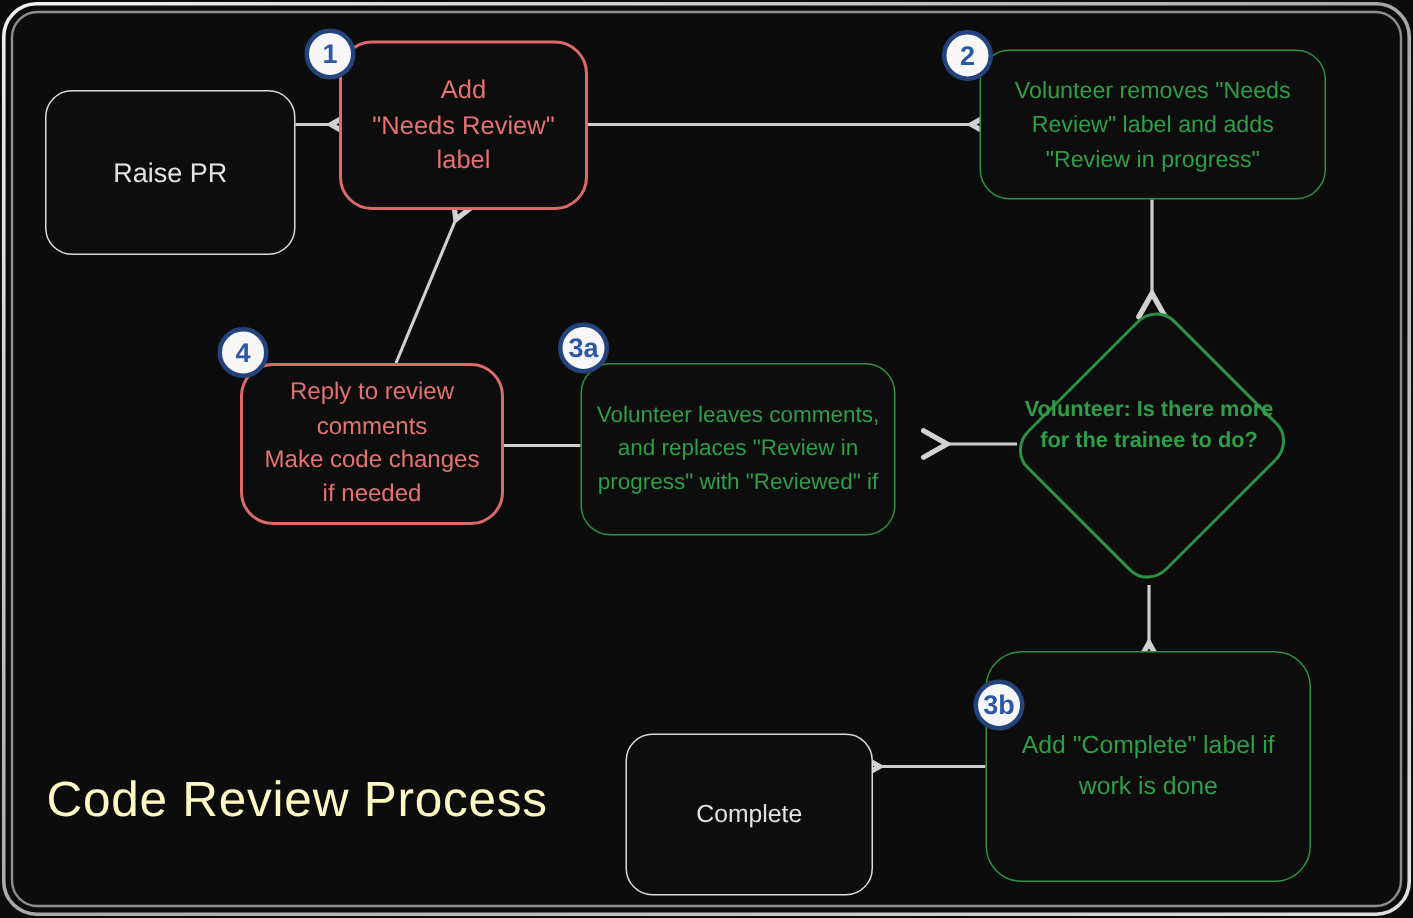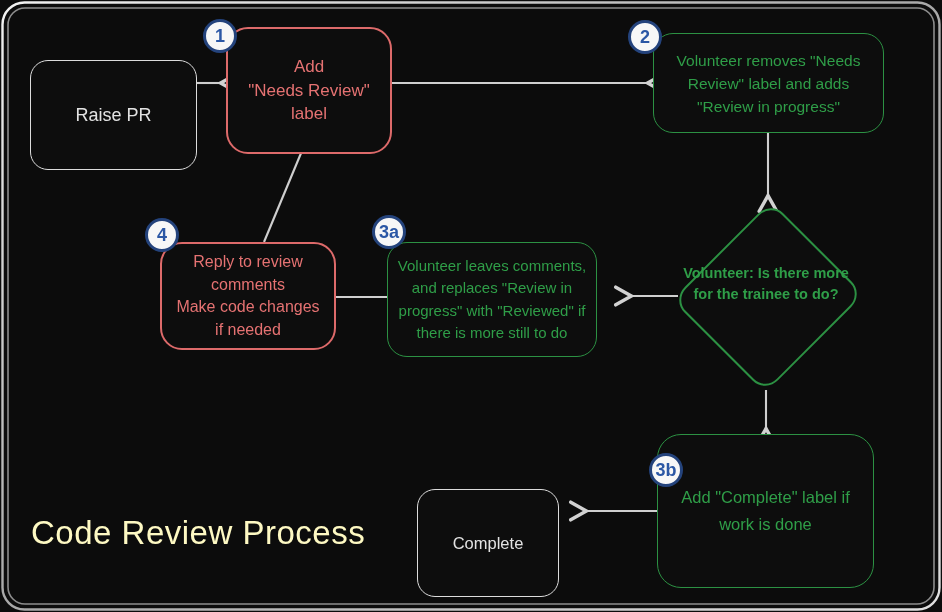--- a/index.html
+++ b/index.html
@@ -13,26 +13,26 @@
     position:absolute;z-index:2;display:flex;flex-direction:column;
     justify-content:center;align-items:center;text-align:center;
     background:#0d0d0d;box-sizing:border-box;
   }
   .node .ln{display:block;}
   .node-white{border:1.8px solid #dcdcdc;color:#e2e2e2;margin-top:32px;}
   .node-red{border:2px solid #dd6a6a;color:#e57272;}
   .node-green{border:1.8px solid #2c9143;color:#2f9e48;}
 
   .n-raise   {left:30px;  top:28px;  width:167px;height:110px;border-radius:18px;font-size:18px;}
-  .n-step1   {left:226px; top:27px;  width:166px;height:127px;border-radius:22px;font-size:17px;line-height:23.5px;}
+  .n-step1   {left:226px; top:27px;  width:166px;height:113px;border-radius:22px;font-size:17px;line-height:23.5px;}
   .n-step2   {left:653px; top:33px;  width:231px;height:100px;border-radius:20px;font-size:15.5px;line-height:23px;}
   .n-step3a  {left:387px; top:242px; width:210px;height:115px;border-radius:20px;font-size:15px;line-height:22.5px;}
   .n-step4   {left:160px; top:242px; width:176px;height:108px;border-radius:22px;font-size:16px;line-height:22.5px;}
   .n-step3b  {left:657px; top:434px; width:217px;height:154px;border-radius:24px;font-size:16.5px;line-height:27px;}
-  .n-complete{left:417px; top:457px; width:142px;height:108px;border-radius:18px;font-size:16.5px;}
+  .n-complete{left:417px; top:457px; width:165px;height:108px;border-radius:18px;font-size:16.5px;}
 
   .diamond-shape{
     position:absolute;left:700px;top:229px;width:132px;height:132px;
     border:2px solid #2c9143;border-radius:18px;background:#0d0d0d;
     transform:rotate(45deg) scale(0.97,1.03);z-index:2;
   }
   .diamond-text{
     position:absolute;left:676px;top:263px;width:180px;z-index:3;
     text-align:center;color:#2f9e48;font-size:14.5px;line-height:21px;
     background:transparent;border:none;font-weight:bold;
@@ -105,21 +105,20 @@
   <div class="diamond-text">
     <span class="ln">Volunteer:</span>
     <span class="ln">Is there more for</span>
     <span class="ln">the trainee to do?</span>
   </div>
 
   <div class="node node-green n-step3a">
     <span class="ln">Volunteer leaves comments,</span>
     <span class="ln">and replaces "Review in</span>
     <span class="ln">progress" with "Reviewed" if</span>
-    <span class="ln">there is more still to do</span>
   </div>
 
   <div class="node node-red n-step4">
     <span class="ln">Reply to review</span>
     <span class="ln">comments</span>
     <span class="ln">Make code changes</span>
     <span class="ln">if needed</span>
   </div>
 
   <div class="node node-green n-step3b">

